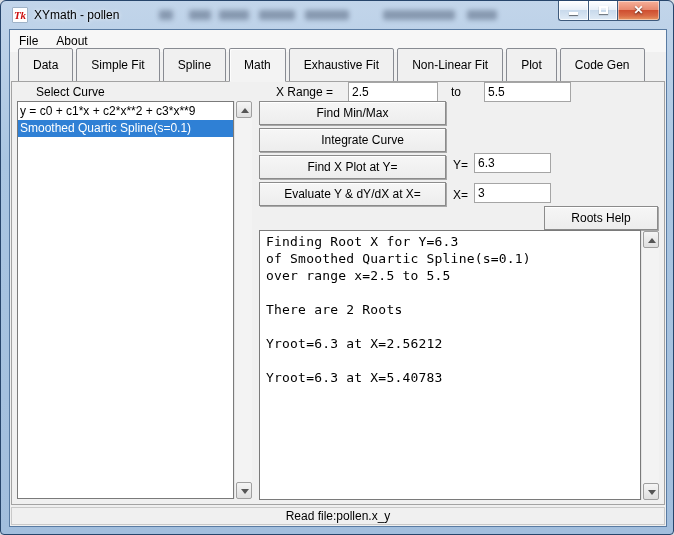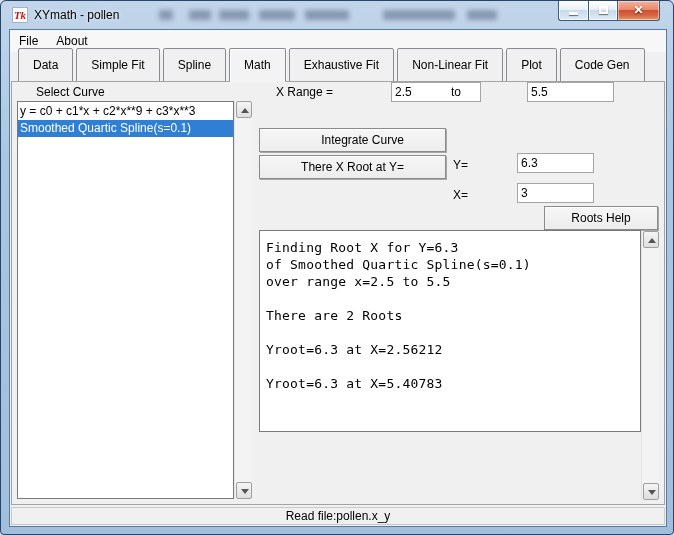--- a/index.html
+++ b/index.html
@@ -80,21 +80,21 @@
   .scrollbtn.down{bottom:0;}
   .tri{position:absolute;left:4px;width:0;height:0;border-left:4px solid transparent;border-right:4px solid transparent;}
   .tri.up{top:6px;border-bottom:5px solid #555;}
   .tri.down{top:6px;border-top:5px solid #555;}
   .lb-scroll{left:233px;top:100px;height:398px;}
   .out-scroll{left:640px;top:230px;height:269px;}
   
   .xrange-label{position:absolute;left:275px;top:84px;z-index:4;}
   .entry{
     position:absolute;height:20px;background:#fff;border:1px solid #a5a5a5;z-index:4;
-    font-family:"Liberation Sans",sans-serif;font-size:12px;padding:0 3px;color:#000;margin-left:43px;
+    font-family:"Liberation Sans",sans-serif;font-size:12px;padding:0 3px;color:#000;
   }
   .xr-from{left:347px;top:81px;width:90px;}
   .to-label{position:absolute;left:450px;top:84px;z-index:4;}
   .xr-to{left:483px;top:81px;width:87px;}
   
   .btn{
     position:absolute;z-index:4;display:flex;align-items:center;justify-content:center;
     background:linear-gradient(180deg,#f6f6f6,#ededed);border:1px solid #8b8b8b;
     box-shadow:1px 1px 0 #a8a8a8, inset 0 1px 0 #ffffff;
     font-family:"Liberation Sans",sans-serif;font-size:12px;color:#000;cursor:default;
@@ -103,22 +103,22 @@
   .btn-integrate{left:258px;top:127px;width:187px;height:24px;padding-left:20px;}
   .btn-root{left:258px;top:154px;width:187px;height:24px;}
   .btn-eval{left:258px;top:181px;width:187px;height:24px;}
   .y-label{position:absolute;left:452px;top:157px;z-index:4;}
   .y-entry{left:473px;top:152px;width:77px;}
   .x-label{position:absolute;left:452px;top:187px;z-index:4;}
   .x-entry{left:473px;top:182px;width:77px;}
   .btn-help{left:543px;top:205px;width:114px;height:24px;}
   
   .output{
-    position:absolute;left:258px;top:229px;width:382px;height:202px;z-index:4;
-    background:#fff;border:1px solid #7a7a7a;padding:8px 0 0 6px;
+    position:absolute;left:258px;top:229px;width:382px;height:270px;z-index:4;
+    background:#fff;border:1px solid #7a7a7a;padding:2px 0 0 6px;
     font-family:"DejaVu Sans Mono","Liberation Mono",monospace;
     font-size:13px;line-height:17px;letter-spacing:.2px;white-space:pre;overflow:hidden;
   }
   
   .statusbar{
     position:absolute;left:10px;top:506px;width:654px;height:18px;
     background:#f0f0f0;border:1px solid #c9c9c9;display:flex;align-items:center;justify-content:center;
   }
 </style>
 </head>
@@ -165,39 +165,41 @@
     <div class="tab">Exhaustive Fit</div>
     <div class="tab">Non-Linear Fit</div>
     <div class="tab">Plot</div>
     <div class="tab">Code Gen</div>
   </div>
 
   <div class="pane"></div>
 
   <div class="select-curve-label">Select Curve</div>
   <div class="curve-list">
-    <div class="curve-item">y = c0 + c1*x + c2*x**9 + c3*x**3</div>
+    <div class="curve-item">y = c0 + c1*x + c2*x**2 + c3*x**9</div>
     <div class="curve-item selected">Smoothed Quartic Spline(s=0.1)</div>
   </div>
   <div class="vscroll lb-scroll">
     <div class="scrollbtn up">
       <div class="tri up"></div>
     </div>
     <div class="scrollbtn down">
       <div class="tri down"></div>
     </div>
   </div>
 
   <div class="xrange-label">X Range =</div>
   <input class="entry xr-from" value="2.5" style="">
   <div class="to-label">to</div>
   <input class="entry xr-to" value="5.5" style="">
 
+  <div class="btn btn-minmax">Find Min/Max</div>
   <div class="btn btn-integrate">Integrate Curve</div>
-  <div class="btn btn-root">There X Root at Y=</div>
+  <div class="btn btn-root">Find X Plot at Y=</div>
+  <div class="btn btn-eval">Evaluate Y &amp; dY/dX at X=</div>
 
   <div class="y-label">Y=</div>
   <input class="entry y-entry" value="6.3" style="">
   <div class="x-label">X=</div>
   <input class="entry x-entry" value="3" style="">
 
   <div class="btn btn-help">Roots Help</div>
 
   <div class="output">Finding Root X for Y=6.3
 of Smoothed Quartic Spline(s=0.1)

